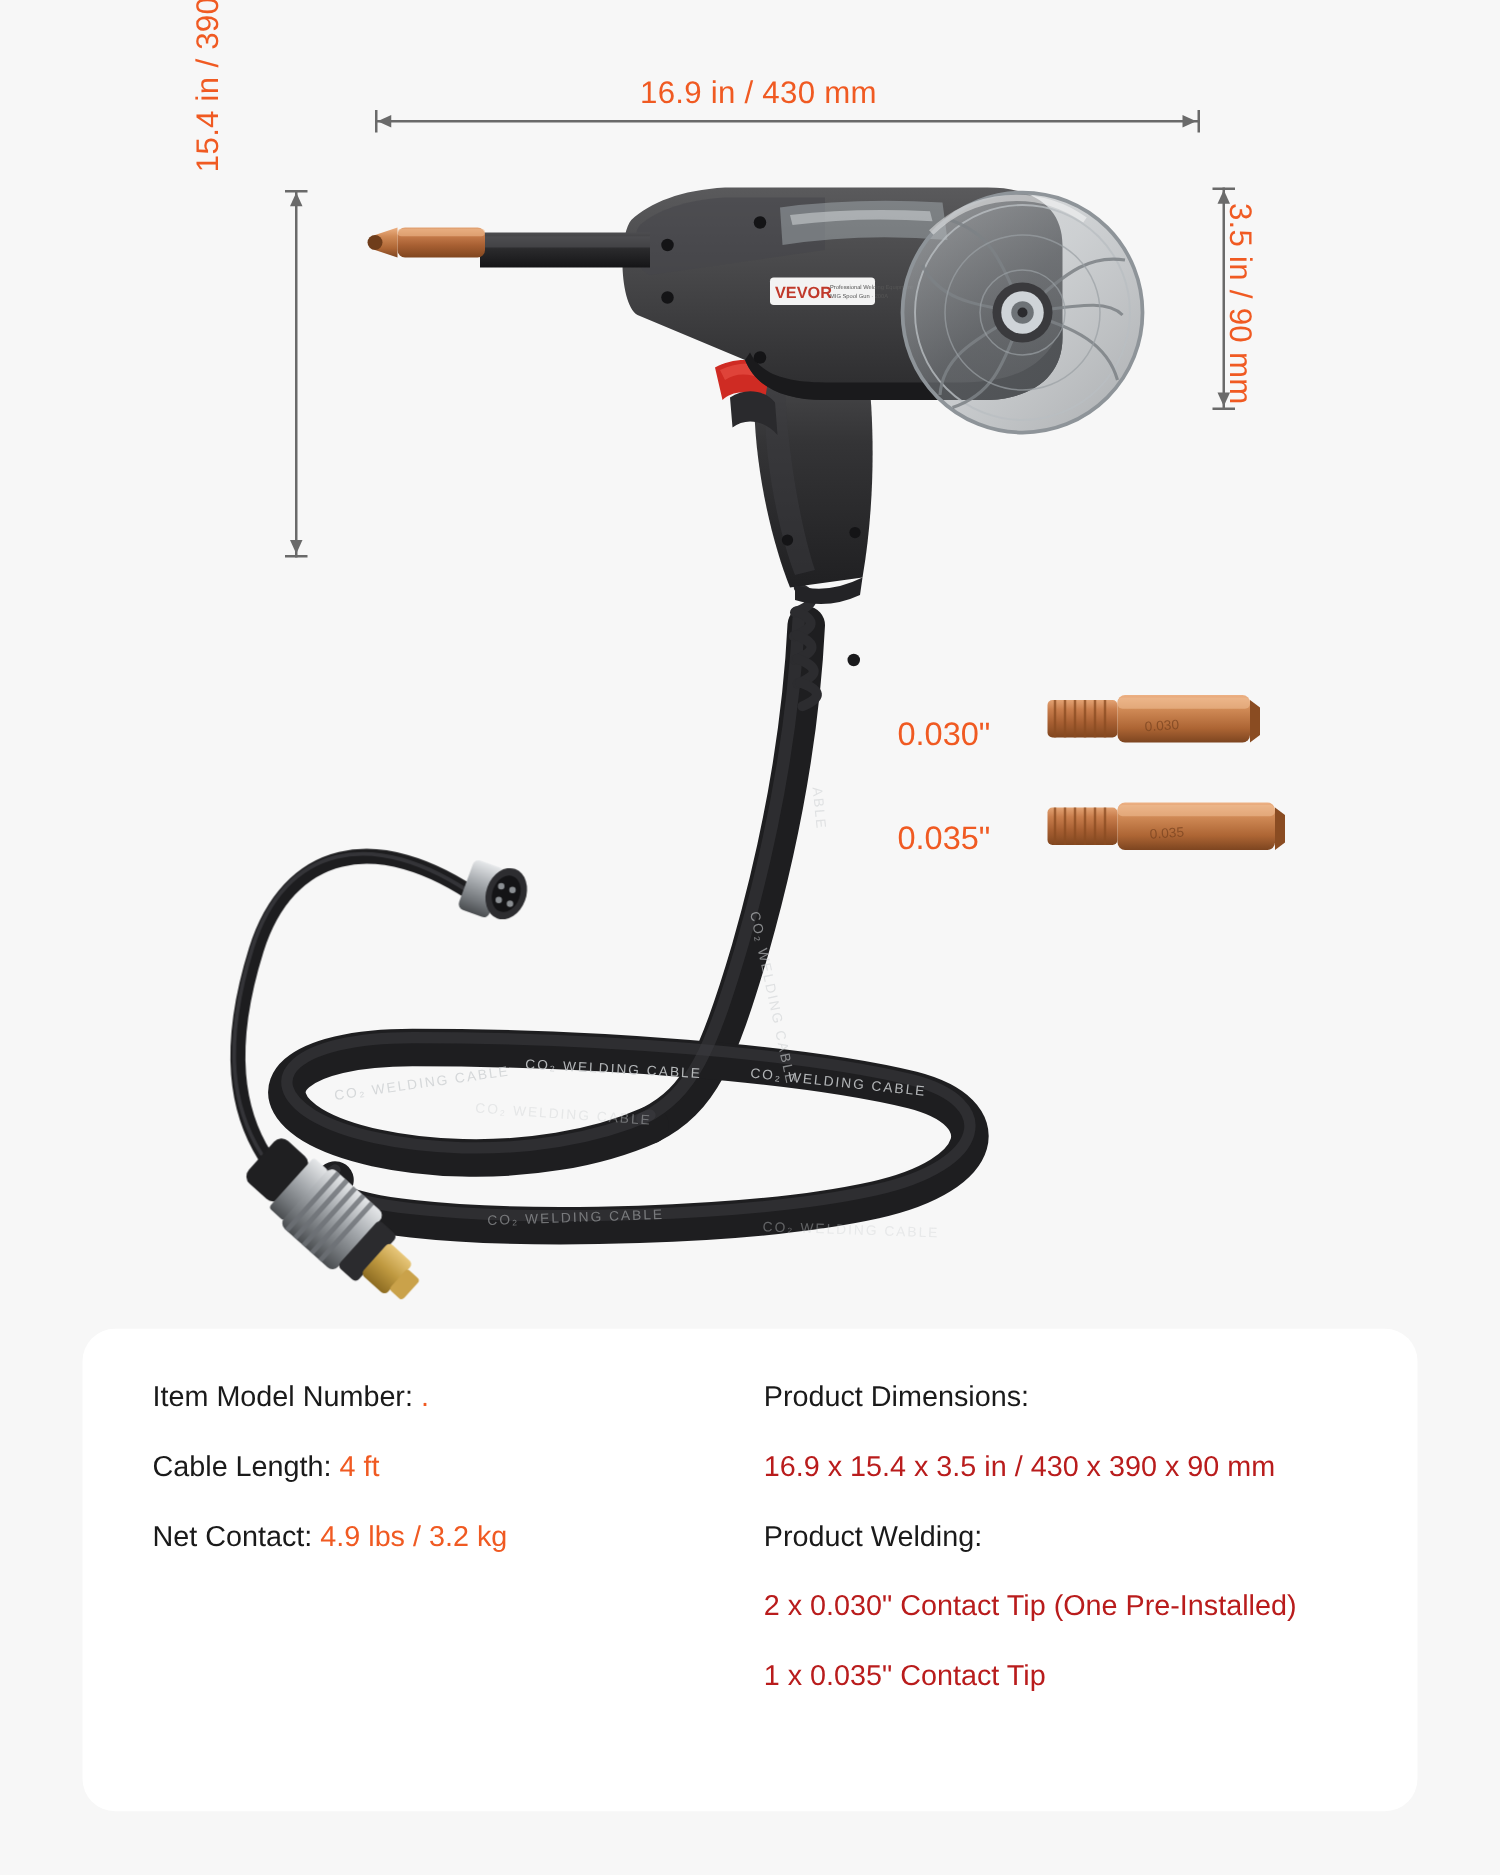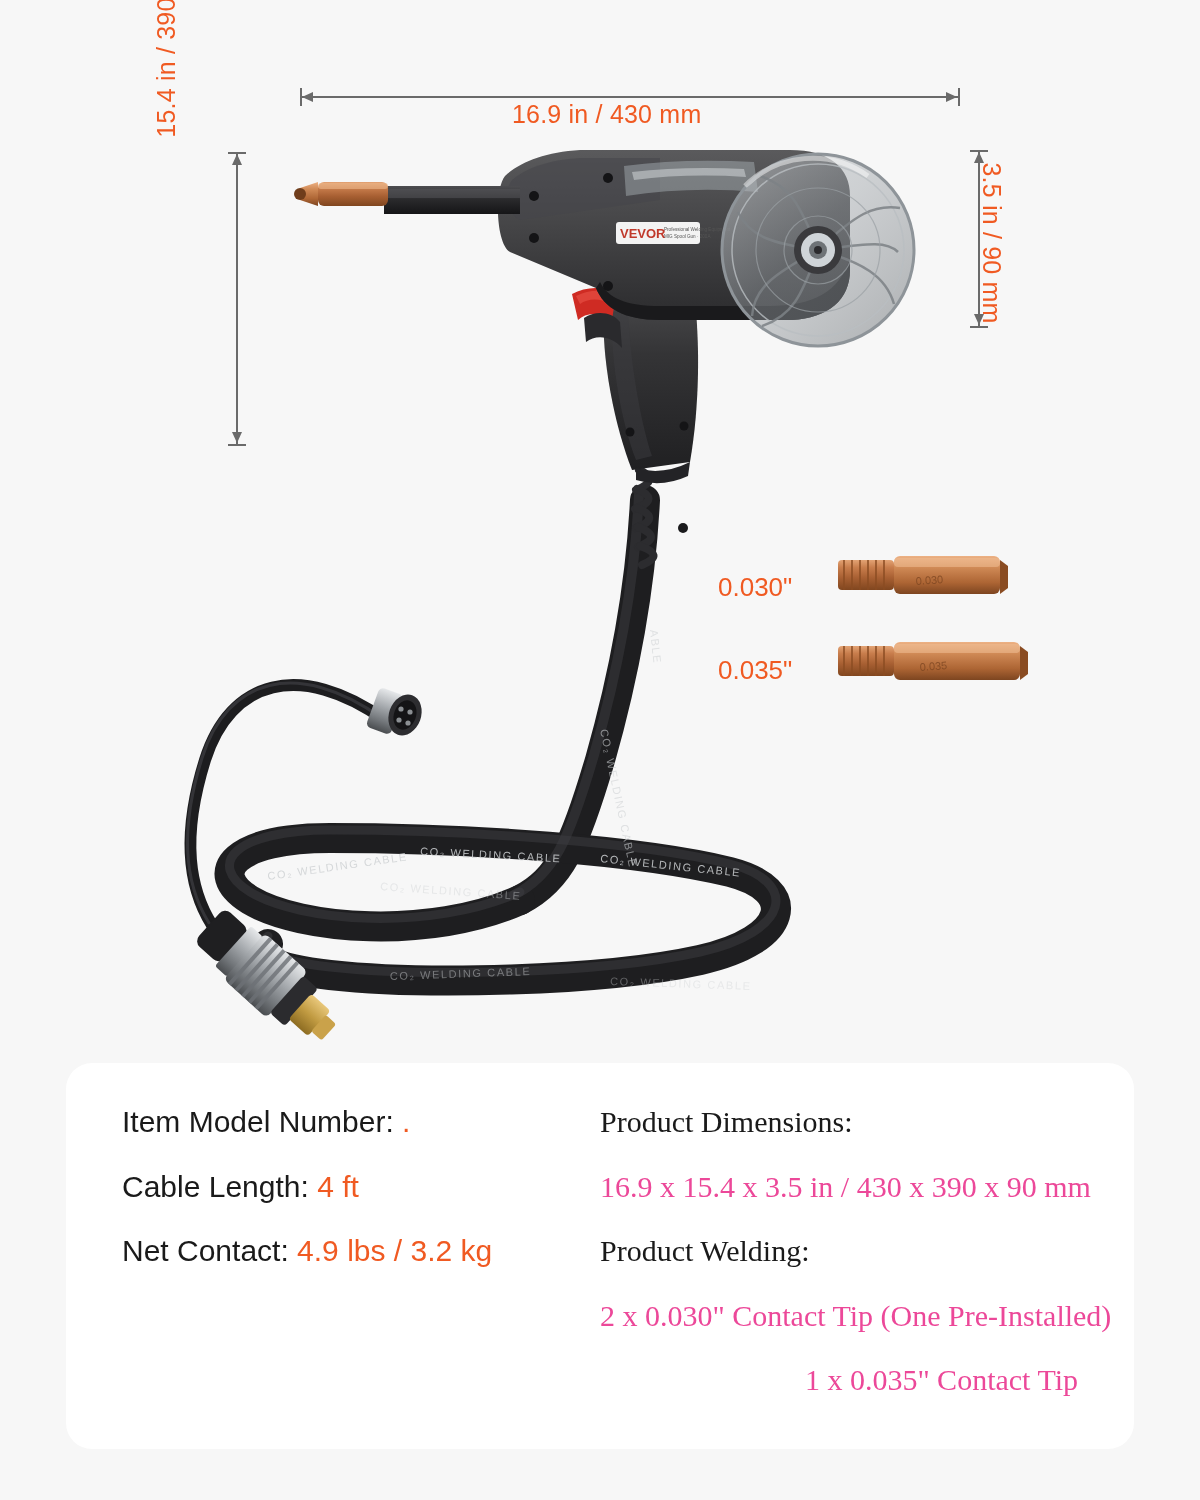--- a/index.html
+++ b/index.html
@@ -25,21 +25,20 @@
     position: absolute;
     color: #f05a22;
     font-size: 25px;
     font-weight: 400;
     white-space: nowrap;
     letter-spacing: 0.2px;
   }
   #dim-top-label {
     left: 512px;
     top: 60px;
-    margin-top: 40px;
   }
   #dim-left-label {
     left: 152px;
     top: 178px;
     transform: rotate(-90deg);
     transform-origin: left top;
     width: 270px;
     text-align: center;
   }
   #dim-right-label {
@@ -118,34 +117,33 @@
     height: 386px;
     background: #ffffff;
     border-radius: 26px;
   }
   .spec-cols {
     display: flex;
     padding: 40px 56px 0 56px;
     box-sizing: border-box;
   }
   .spec-col { width: 50%; }
-  .spec-col.right { padding-left: 22px; font-family: Liberation Serif, serif; }
+  .spec-col.right { padding-left: 22px; }
   .spec-line {
-    font-size: 30px;
+    font-size: 23px;
     color: #1a1a1a;
     margin-bottom: 27px;
     line-height: 1.25;
     white-space: nowrap;
   }
   .spec-line .val {
     color: #f05a22;
   }
   .spec-line.orange-only {
-    color: #ec4899;
-    text-align: right;
+    color: #b91c1c;
   }
 
   
   .illo { position: absolute; left: 0; top: 0; }
 </style>
 </head>
 <body>
 
 <div class="page">
 

